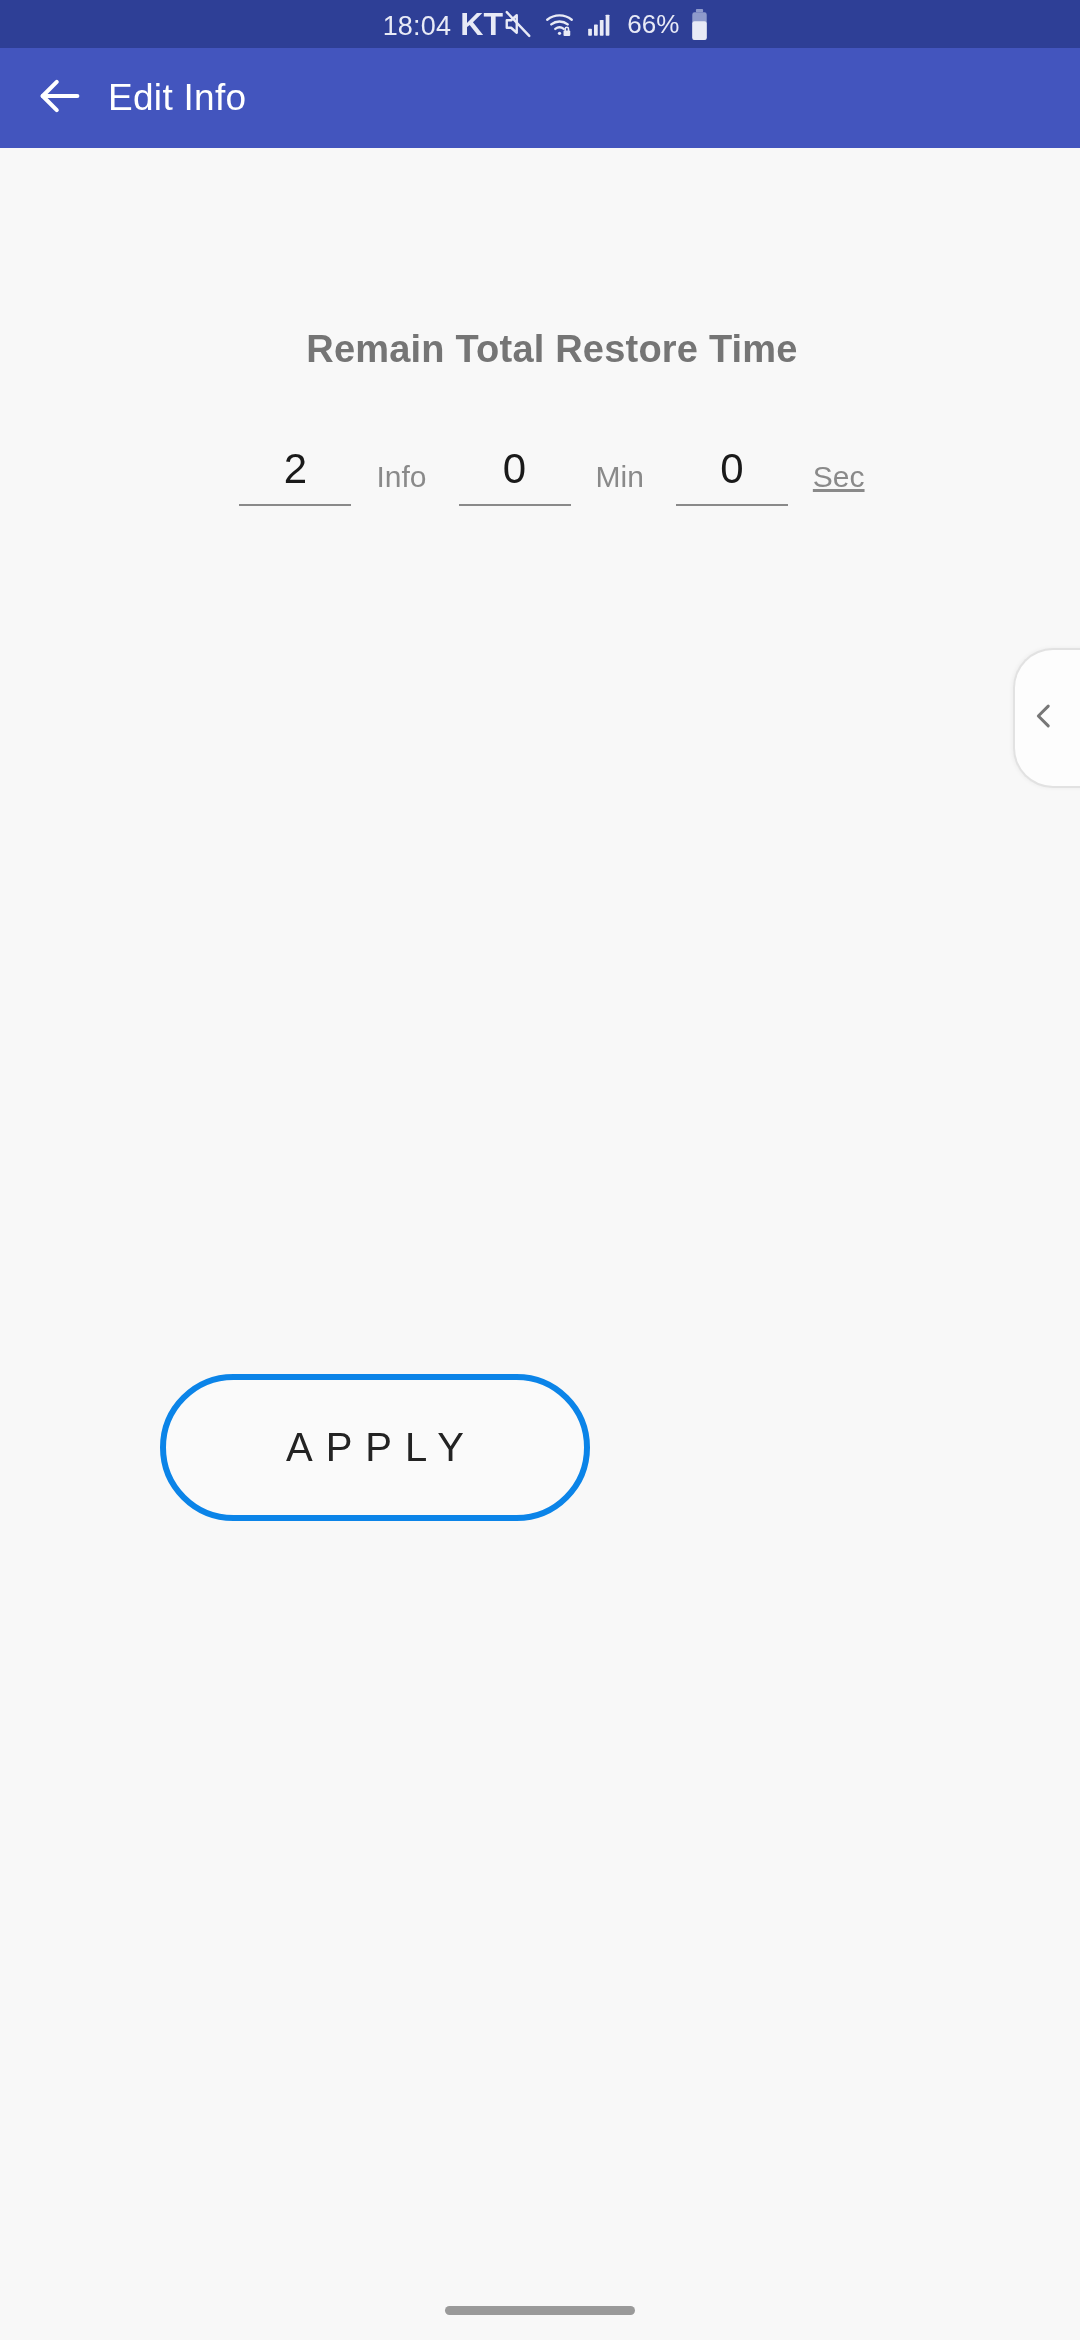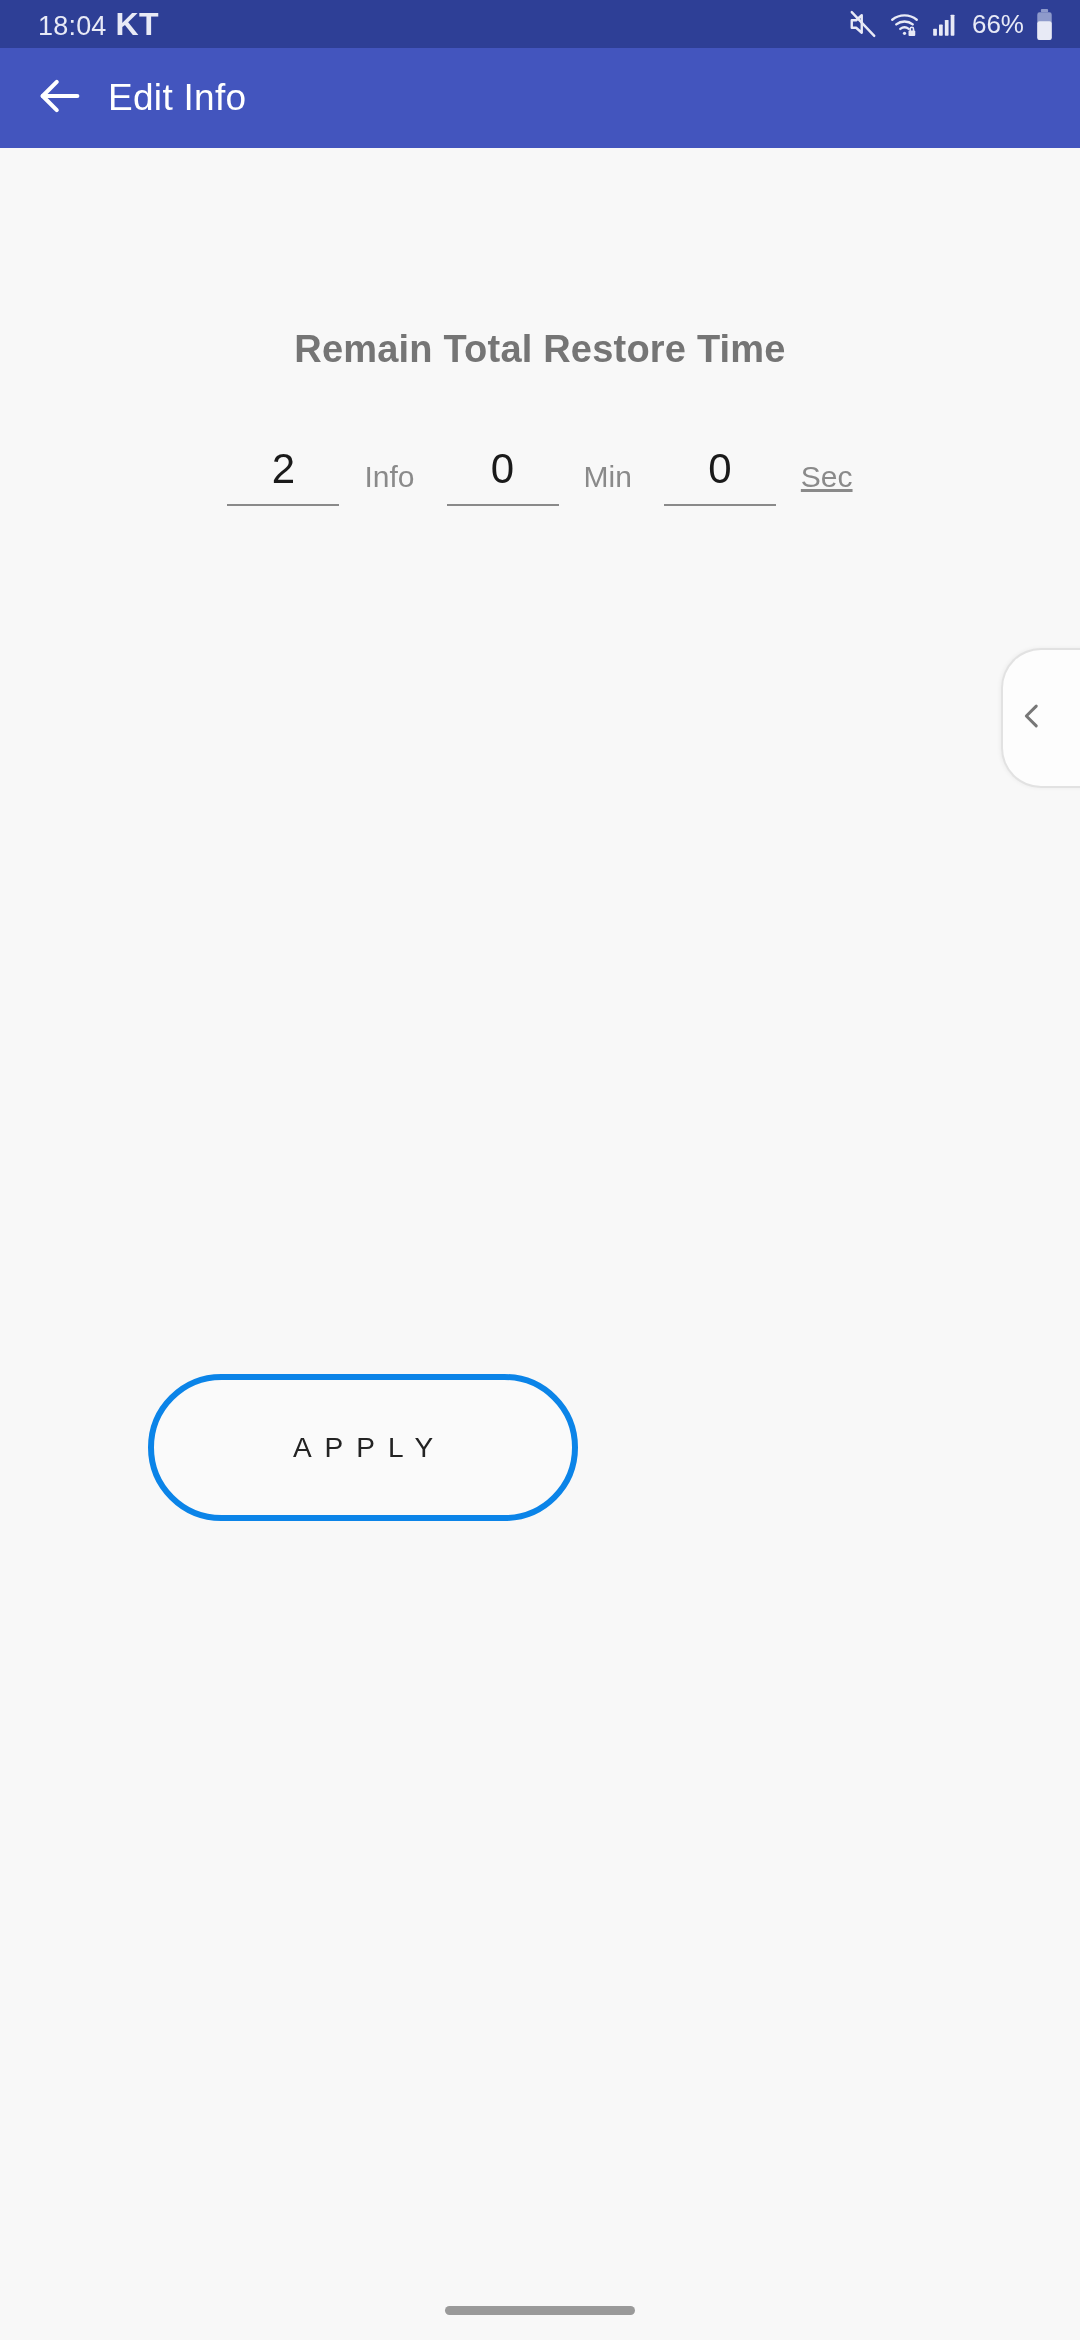--- a/index.html
+++ b/index.html
@@ -8,21 +8,21 @@
     background:#F7F7F7;
     font-family:"Liberation Sans", sans-serif;
     overflow:hidden;
   }
   .phone { position:relative; width:1080px; height:2340px; background:#F8F8F8; }
 
   
   .statusbar {
     position:absolute; top:0; left:0; width:1080px; height:48px;
     background:#2E3F96;
-    display:flex; align-items:center; justify-content:space-between;
+    display:flex; align-items:center; justify-content:center;
     padding:0 26px 0 38px;
   }
   .sb-left { display:flex; align-items:baseline; gap:9px; color:#E8EAF6; }
   .sb-time { font-size:27px; letter-spacing:.2px; }
   .sb-carrier { font-size:32px; font-weight:bold; letter-spacing:.2px; }
   .sb-right { display:flex; align-items:center; gap:11px; color:#E8EAF6; }
   .sb-right svg { display:block; }
   .sb-batt-text { font-size:26px; letter-spacing:0; }
 
   
@@ -33,21 +33,21 @@
   }
   .back-btn {
     width:96px; height:96px; margin-left:12px;
     display:flex; align-items:center; justify-content:center;
   }
   .appbar-title {
     color:#FFFFFF; font-size:37px; letter-spacing:.3px; 
   }
 
   
-  .content { position:absolute; top:148px; left:0; width:988px; height:2192px; }
+  .content { position:absolute; top:148px; left:12px; width:988px; height:2192px; }
 
   .heading {
     position:absolute; top:180px; left:0; width:1080px;
     text-align:center; color:#757575;
     font-size:38px; font-weight:bold; letter-spacing:.2px;
   }
 
   .time-row {
     position:absolute; top:300px; left:0; width:1080px;
     display:flex; align-items:flex-end; justify-content:center;
@@ -66,21 +66,21 @@
   }
   .time-unit:last-child .time-label { margin-right:0;text-decoration:underline; }
 
   
   .apply-btn {
     position:absolute; top:1226px; left:148px;
     width:430px; height:147px;
     border:6px solid #0B84E8; border-radius:74px;
     background:#FAFAFA;
     display:flex; align-items:center; justify-content:center;
-    color:#232323; font-size:28px; letter-spacing:13px; text-indent:13px;
+    color:#232323; font-size:40px; letter-spacing:13px; text-indent:13px;
   }
 
   
   .edge-handle {
     position:absolute; top:500px; left:1001px;
     width:100px; height:140px;
     background:#FDFDFD;
     border:2px solid #E2E2E2; border-right:none;
     border-radius:40px 0 0 40px;
     display:flex; align-items:center; justify-content:flex-start;

